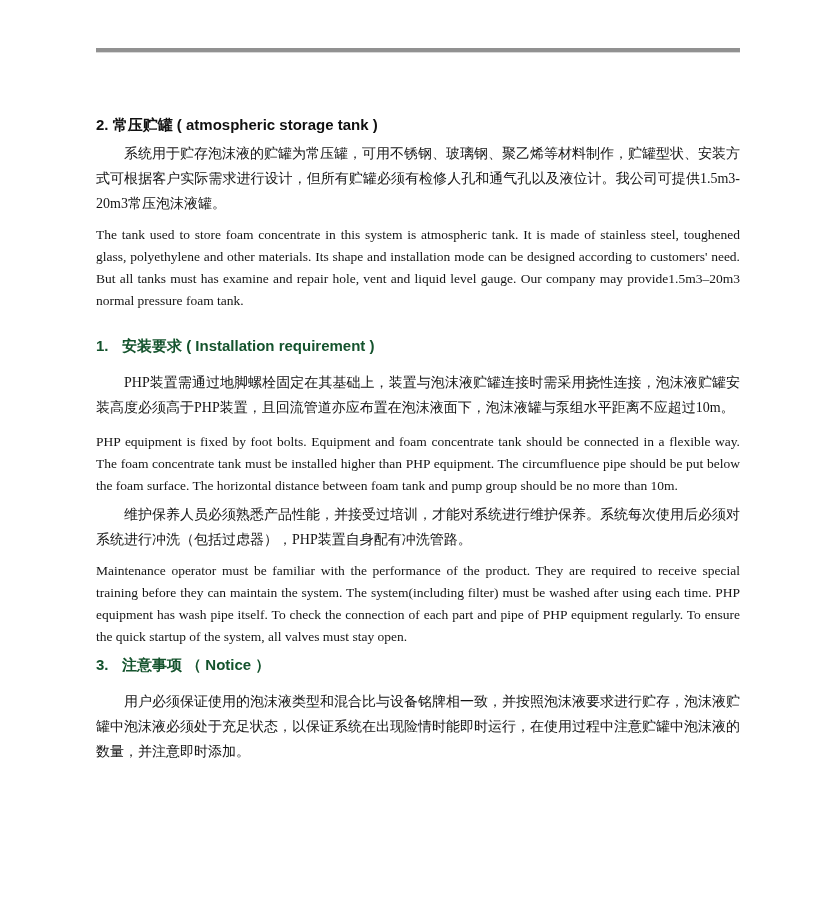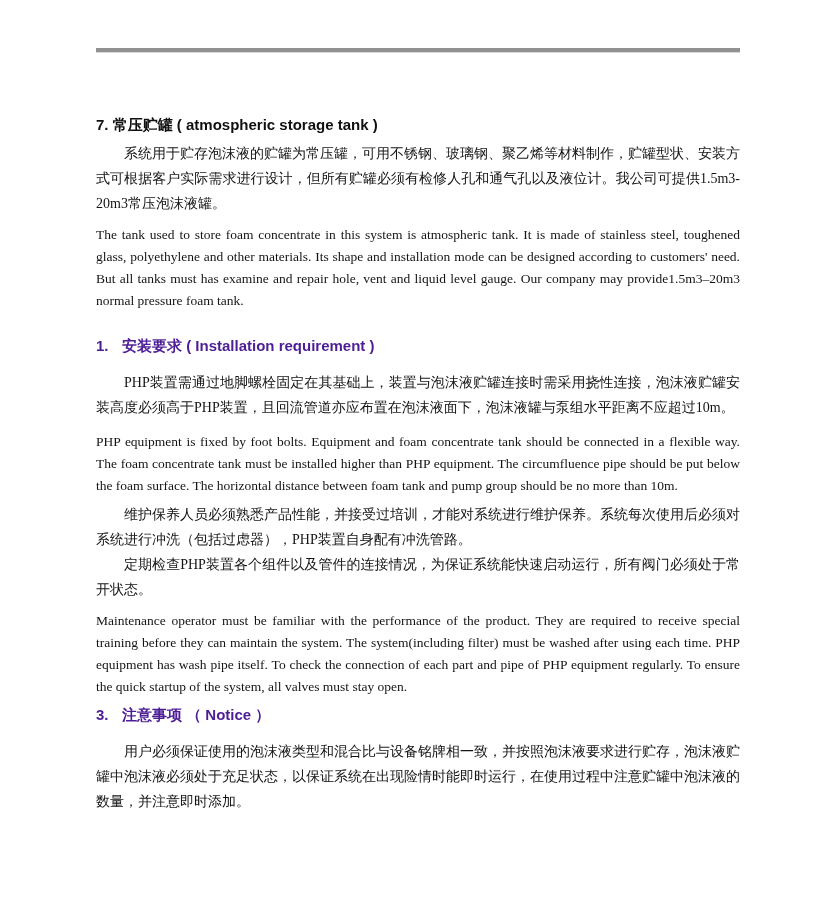--- a/index.html
+++ b/index.html
@@ -37,21 +37,21 @@
     font-weight: bold;
     font-size: 16px;
     line-height: 20px;
     color: #1e1ead;
   }
   .h-sub {
     font-family: "Liberation Sans", sans-serif;
     font-weight: bold;
     font-size: 15px;
     line-height: 19px;
-    color: #4c1d95;
+    color: #14532d;
   }
   .h-sub .num { display: inline-block; min-width: 26px; }
   .p-cn {
     margin: 7px 0 0 0;
     width: 644px;
     font-size: 14px;
     line-height: 25px;
     text-align: justify;
     text-indent: 2em;
   }
@@ -76,35 +76,34 @@
   .m-sub3  { margin-top: 7px; }
   .m-cn4   { margin-top: 4px; }
 </style>
 </head>
 <body>
 
 <div class="page">
 
   <div class="top-divider"></div>
 
-  <h2 class="h-main m-h5">7. 常压贮罐 ( atmospheric storage tank )</h2>
+  <h2 class="h-main m-h5">2. 常压贮罐 ( atmospheric storage tank )</h2>
 
   <p class="p-cn">系统用于贮存泡沫液的贮罐为常压罐，可用不锈钢、玻璃钢、聚乙烯等材料制作，贮罐型状、安装方式可根据客户实际需求进行设计，但所有贮罐必须有检修人孔和通气孔以及液位计。我公司可提供1.5m3-20m3常压泡沫液罐。</p>
 
   <p class="p-en m-en1">The tank used to store foam concentrate in this system is atmospheric tank. It is made of stainless steel, toughened glass, polyethylene and other materials. Its shape and installation mode can be designed according to customers' need. But all tanks must has examine and repair hole, vent and liquid level gauge. Our company may provide1.5m3–20m3 normal pressure foam tank.</p>
 
 
   <h3 class="h-sub m-sub1">
     <span class="num">1.</span><span>安装要求 ( Installation requirement )</span>
   </h3>
   <p class="p-cn m-cn2">PHP装置需通过地脚螺栓固定在其基础上，装置与泡沫液贮罐连接时需采用挠性连接，泡沫液贮罐安装高度必须高于PHP装置，且回流管道亦应布置在泡沫液面下，泡沫液罐与泵组水平距离不应超过10m。</p>
   <p class="p-en m-en2">PHP equipment is fixed by foot bolts. Equipment and foam concentrate tank should be connected in a flexible way. The foam concentrate tank must be installed higher than PHP equipment. The circumfluence pipe should be put below the foam surface. The horizontal distance between foam tank and pump group should be no more than 10m.</p>
 
   <p class="p-cn m-cn3">维护保养人员必须熟悉产品性能，并接受过培训，才能对系统进行维护保养。系统每次使用后必须对系统进行冲洗（包括过虑器），PHP装置自身配有冲洗管路。</p>
-  <p class="p-cn cont">定期检查PHP装置各个组件以及管件的连接情况，为保证系统能快速启动运行，所有阀门必须处于常开状态。</p>
   <p class="p-en m-en3">Maintenance operator must be familiar with the performance of the product. They are required to receive special training before they can maintain the system. The system(including filter) must be washed after using each time. PHP equipment has wash pipe itself. To check the connection of each part and pipe of PHP equipment regularly. To ensure the quick startup of the system, all valves must stay open.</p>
 
   <h3 class="h-sub m-sub3">
     <span class="num">3.</span><span>注意事项 （ Notice ）</span>
   </h3>
   <p class="p-cn m-cn4">用户必须保证使用的泡沫液类型和混合比与设备铭牌相一致，并按照泡沫液要求进行贮存，泡沫液贮罐中泡沫液必须处于充足状态，以保证系统在出现险情时能即时运行，在使用过程中注意贮罐中泡沫液的数量，并注意即时添加。</p>
 
 </div>
 
 </body></html>

